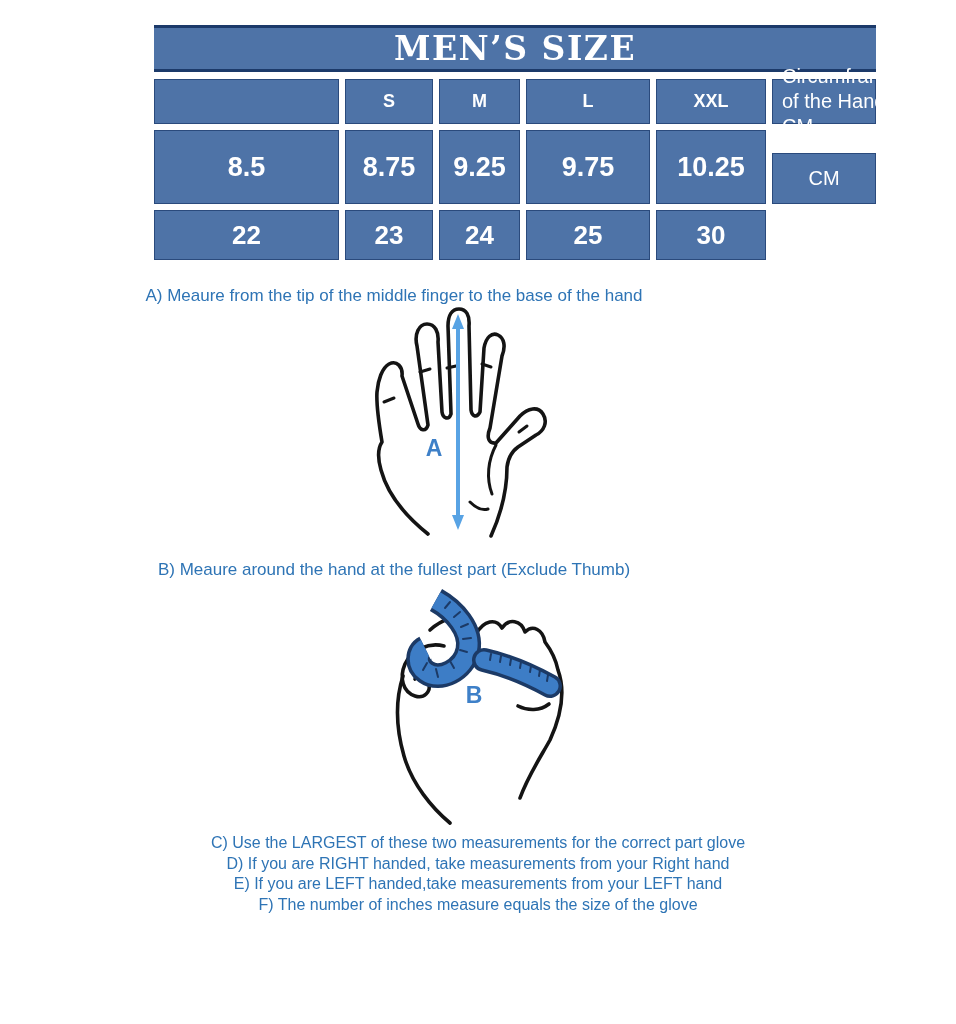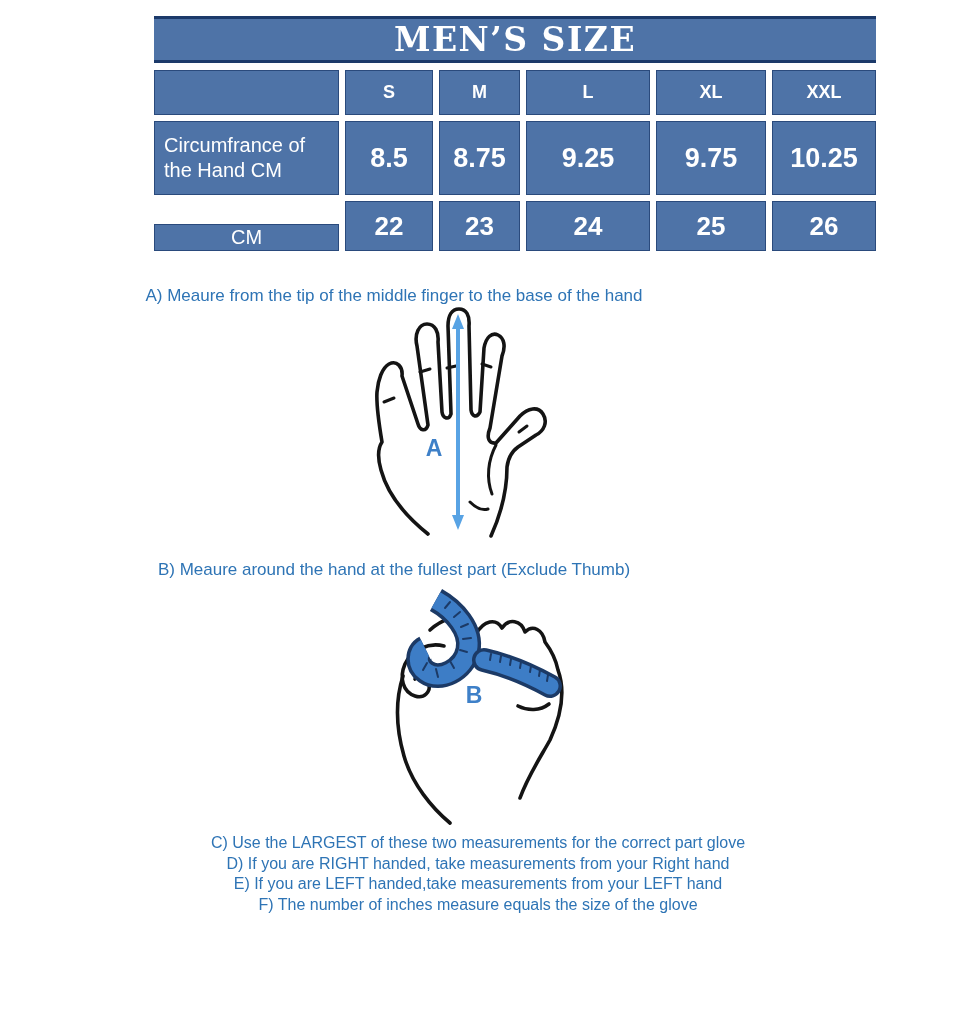--- a/index.html
+++ b/index.html
@@ -2,21 +2,21 @@
 <html><head>
 <meta charset="utf-8">
 <style>
   html,body { margin:0; padding:0; background:#ffffff; }
   .sheet {
     position:relative; width:956px; height:1024px; background:#ffffff;
     font-family:"Liberation Sans", sans-serif; overflow:hidden;
   }
 
   
-  .size-table { position:absolute; left:154px; top:16px; width:722px; }
+  .size-table { position:absolute; left:154px; top:25px; width:722px; }
   .table-title {
     height:41px; background:#4e73a7;
     border-top:3px solid #1c3a6a; border-bottom:3px solid #1c3a6a;
     color:#ffffff; display:flex; align-items:center; justify-content:center;
     font-family:"DejaVu Serif", serif; font-weight:bold; font-size:33px;
     letter-spacing:1.5px; margin-bottom:7px;
   }
   .tgrid {
     display:grid;
     grid-template-columns:185px 88px 81px 124px 110px 104px;
@@ -56,36 +56,35 @@
 <div class="sheet">
 
   <div class="size-table">
     <div class="table-title">MEN’S SIZE</div>
     <div class="tgrid">
 
       <div class="cell hcell"></div>
       <div class="cell hcell">S</div>
       <div class="cell hcell">M</div>
       <div class="cell hcell">L</div>
-      <div class="cell hcell">XL</div>
       <div class="cell hcell">XXL</div>
 
       <div class="cell label-cell">Circumfrance of the Hand CM</div>
       <div class="cell v1">8.5</div>
       <div class="cell v1">8.75</div>
       <div class="cell v1">9.25</div>
       <div class="cell v1">9.75</div>
       <div class="cell v1">10.25</div>
 
       <div class="cell label-cell cm-cell" style="justify-content:center; padding:0;">CM</div>
       <div class="cell v2">22</div>
       <div class="cell v2">23</div>
       <div class="cell v2">24</div>
       <div class="cell v2">25</div>
-      <div class="cell v2">26</div>
+      <div class="cell v2">30</div>
     </div>
   </div>
 
   <div class="instr instr-a">A) Meaure from the tip of the middle finger to the base of the hand</div>
 
   <svg class="hand-a" width="186" height="238" viewBox="0 0 186 238" fill="none" xmlns="http://www.w3.org/2000/svg">
     <g stroke="#141414" stroke-width="3.6" stroke-linecap="round" stroke-linejoin="round" fill="none">
       <path d="M 58 230
                C 38 214, 18 192, 11 166
                C 7 152, 8 144, 12 138

